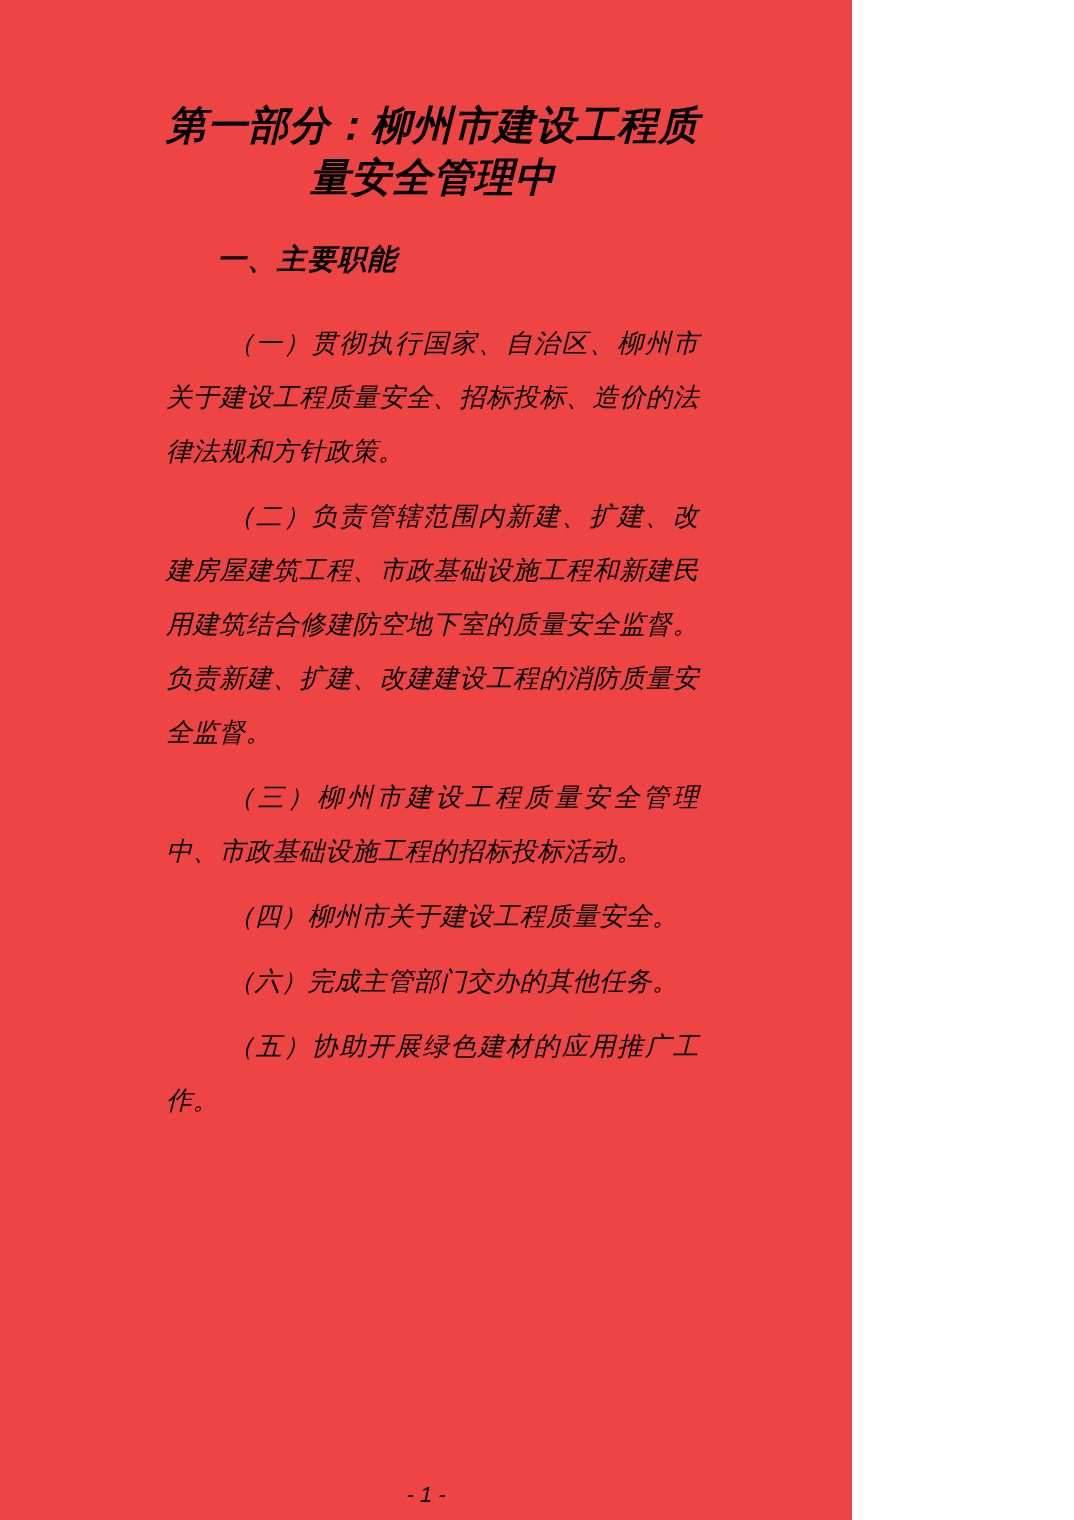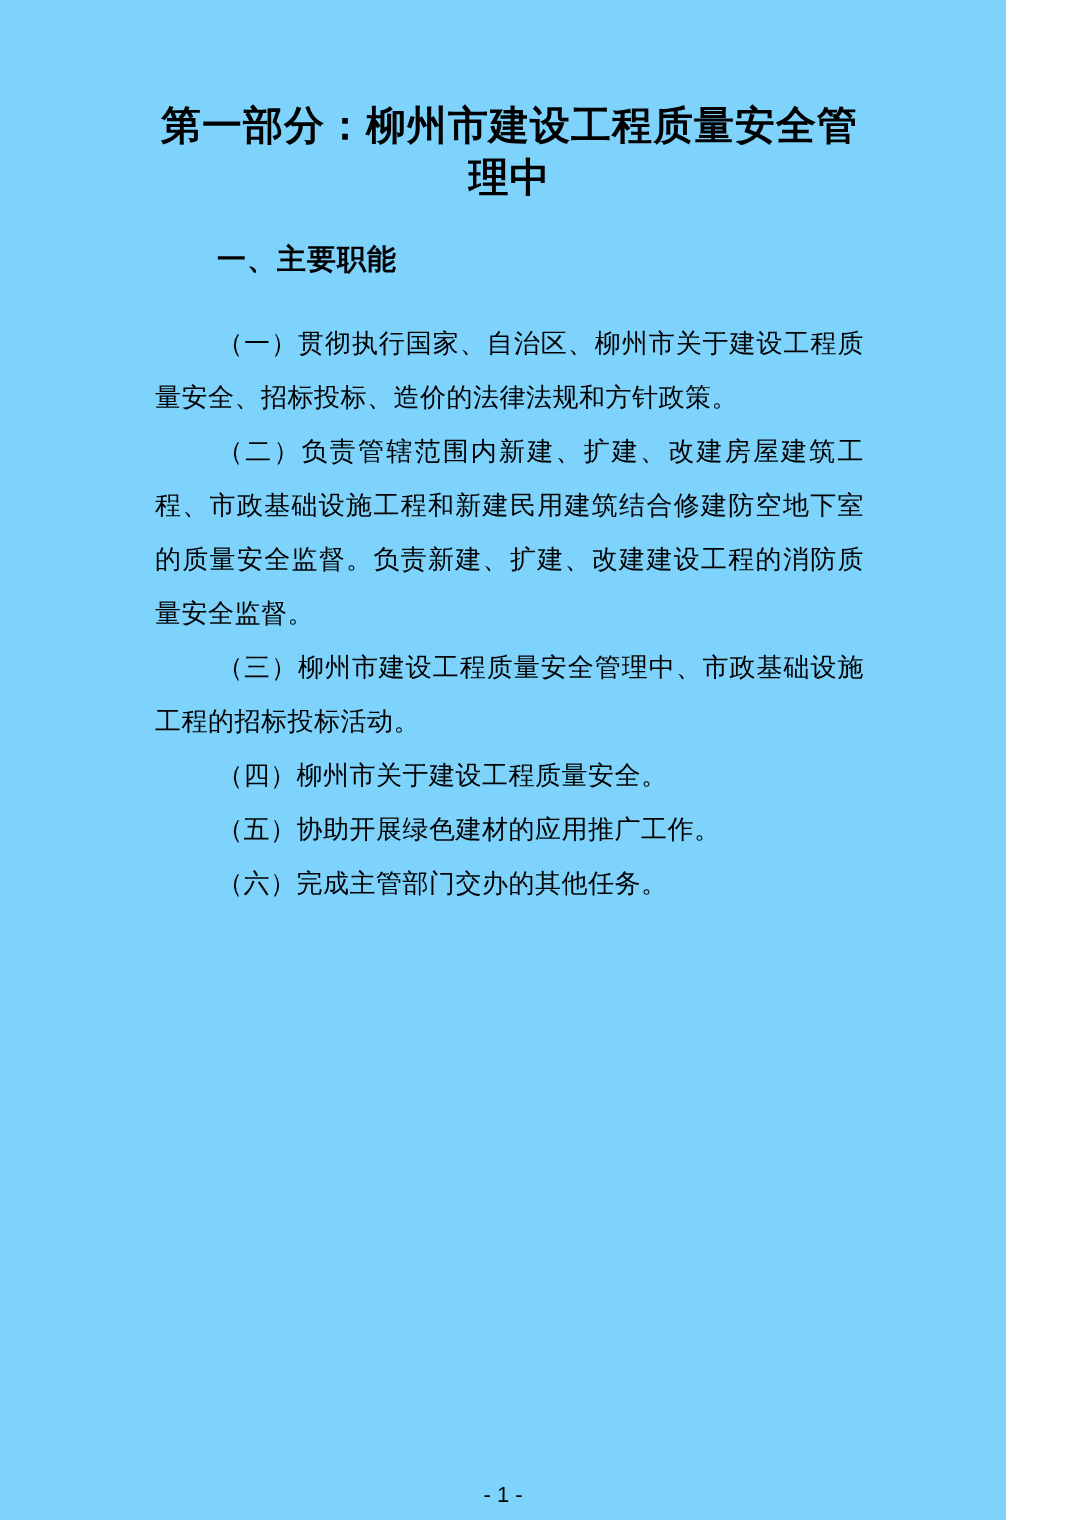--- a/index.html
+++ b/index.html
@@ -2,27 +2,28 @@
 <html lang="zh"><head>
 <meta charset="utf-8">
 <style>
   html, body {
     margin: 0;
     padding: 0;
     background: #ffffff;
   }
   .page {
     position: relative;
-    width: 1006px;
+    width: 852px;
     height: 1520px;
-    background: #7dd3fc;
+    background: #ef4444;
     box-sizing: border-box;
     padding: 99px 142px 0 155px;
     color: #000000;
     overflow: hidden;
+    font-style: italic;
   }
   .doc-title {
     font-family: "Liberation Sans", sans-serif;
     font-weight: 700;
     font-size: 40px;
     line-height: 52px;
     text-align: center;
     color: #000000;
     margin: 0 0 38px 0;
     letter-spacing: 1px;
@@ -38,21 +39,21 @@
     color: #000000;
     margin: 32px 0 40px 0;
     padding-left: 62px;
     letter-spacing: 1px;
   }
   .body-para {
     font-family: "Liberation Serif", serif;
     font-size: 26px;
     line-height: 54px;
     color: #000000;
-    margin: 0;
+    margin: 11px;
     text-align: justify;
     text-justify: inter-character;
     text-indent: 62px;
     letter-spacing: 0.5px;
   }
   .page-footer {
     position: absolute;
     left: 0;
     right: 0;
     bottom: 12px;
@@ -74,21 +75,21 @@
   <h2 class="section-heading">一、主要职能</h2>
 
   <p class="body-para">（一）贯彻执行国家、自治区、柳州市关于建设工程质量安全、招标投标、造价的法律法规和方针政策。</p>
 
   <p class="body-para">（二）负责管辖范围内新建、扩建、改建房屋建筑工程、市政基础设施工程和新建民用建筑结合修建防空地下室的质量安全监督。负责新建、扩建、改建建设工程的消防质量安全监督。</p>
 
   <p class="body-para">（三）柳州市建设工程质量安全管理中、市政基础设施工程的招标投标活动。</p>
 
   <p class="body-para">（四）柳州市关于建设工程质量安全。</p>
 
+  <p class="body-para">（六）完成主管部门交办的其他任务。</p>
+
   <p class="body-para">（五）协助开展绿色建材的应用推广工作。</p>
-
-  <p class="body-para">（六）完成主管部门交办的其他任务。</p>
 
 
 
   <div class="page-footer">- 1 -</div>
 
 </div>
 
 </body></html>

